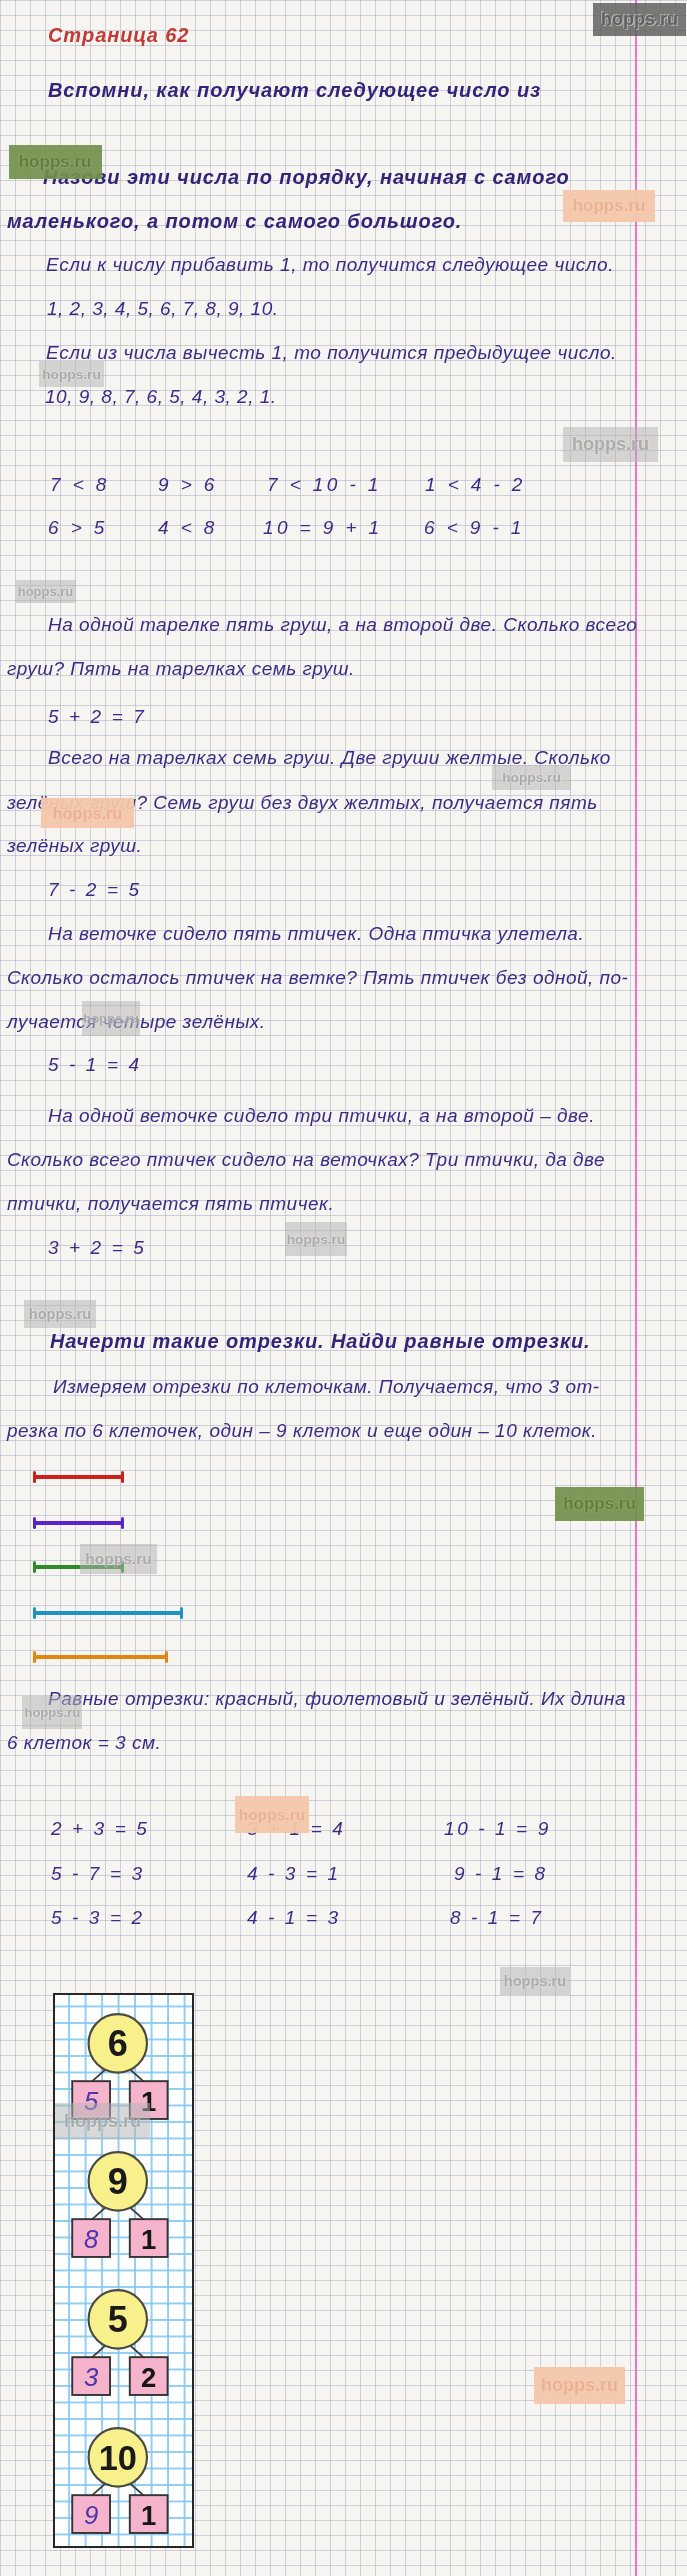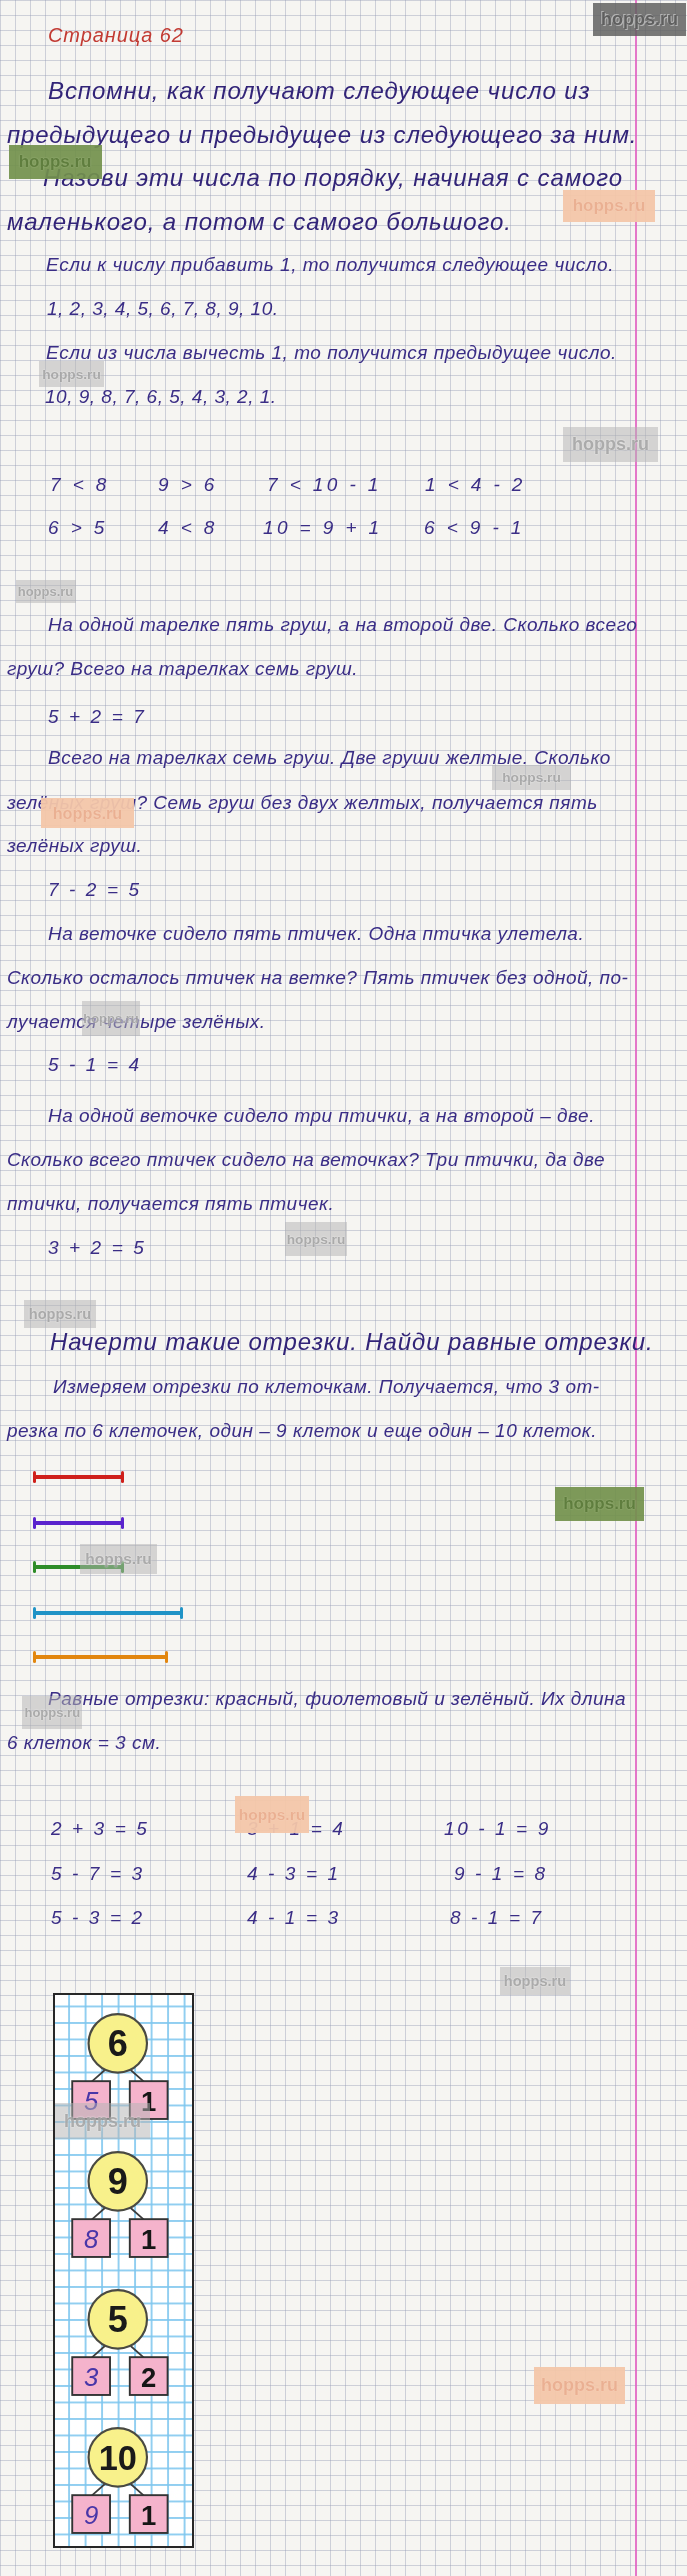--- a/index.html
+++ b/index.html
@@ -8,22 +8,22 @@
     background-color:#f6f5f2;
     background-image:
       linear-gradient(to right, rgba(148,156,182,.42) 0.9px, transparent 0.9px),
       linear-gradient(to bottom, rgba(148,156,182,.42) 0.9px, transparent 0.9px);
     background-size:15px 15px;
     font-family:"Liberation Sans",sans-serif;
   }
   .margin-line{position:absolute;left:635px;top:0;width:1.7px;height:2576px;background:#e160c2;opacity:.85;}
   .hw{position:absolute;font-family:"Liberation Sans",sans-serif;font-style:italic;
       font-size:19px;line-height:23px;color:#3a2d86;letter-spacing:0.5px;white-space:nowrap;}
-  .hw-b{font-weight:400;font-size:24px;color:#322478;letter-spacing:0.9px;}
-  .title{color:#c23a33;font-weight:400;font-size:20px;letter-spacing:0.9px;}
+  .hw-b{font-weight:700;font-size:20px;color:#322478;letter-spacing:0.9px;}
+  .title{color:#c23a33;font-weight:700;font-size:20px;letter-spacing:0.9px;}
   .eq{letter-spacing:2.6px;}
   .cmp{letter-spacing:3.4px;}
   
   .wm{position:absolute;display:flex;align-items:center;justify-content:center;
       font-weight:700;white-space:nowrap;overflow:hidden;font-style:normal;}
   .wm-gray{background:rgba(180,180,180,.52);color:rgba(125,125,125,.60);
       text-shadow:0 0 1.7px rgba(255,255,255,.85);}
   .wm-dark{background:rgba(95,95,95,.84);color:#5f5f5f;
       text-shadow:-0.9px -0.9px 0 rgba(195,195,195,.8),0.9px 0.9px 0 rgba(195,195,195,.8);}
   .wm-green{background:rgba(114,144,76,.92);color:rgba(92,122,58,.95);
@@ -49,41 +49,40 @@
 </style>
 </head>
 <body>
 
 <div class="page">
   <div class="margin-line"></div>
 
   <div class="hw title" style="left:48px;top:24px">Страница 62</div>
 
   <div class="hw hw-b" style="left:48px;top:79px">Вспомни, как получают следующее число из</div>
-  <div class="hw hw-b" style="left:6.9px;top:123px">предыдущего и предыдущее из следующего за ним.</div>
 
   <div class="hw hw-b" style="left:43px;top:166px">Назови эти числа по порядку, начиная с самого</div>
   <div class="hw hw-b" style="left:6.9px;top:210px">маленького, а потом с самого большого.</div>
 
   <div class="hw" style="left:46px;top:253px">Если к числу прибавить 1, то получится следующее число.</div>
   <div class="hw" style="left:47px;top:297px">1, 2, 3, 4, 5, 6, 7, 8, 9, 10.</div>
   <div class="hw" style="left:46px;top:341px">Если из числа вычесть 1, то получится предыдущее число.</div>
   <div class="hw" style="left:45px;top:385px">10, 9, 8, 7, 6, 5, 4, 3, 2, 1.</div>
 
   <div class="hw cmp" style="left:50px;top:473px">7 &lt; 8</div>
   <div class="hw cmp" style="left:158px;top:473px">9 &gt; 6</div>
   <div class="hw cmp" style="left:267px;top:473px">7 &lt; 10 - 1</div>
   <div class="hw cmp" style="left:425px;top:473px">1 &lt; 4 - 2</div>
   <div class="hw cmp" style="left:48px;top:516px">6 &gt; 5</div>
   <div class="hw cmp" style="left:158px;top:516px">4 &lt; 8</div>
   <div class="hw cmp" style="left:263px;top:516px">10 = 9 + 1</div>
   <div class="hw cmp" style="left:424px;top:516px">6 &lt; 9 - 1</div>
 
   <div class="hw" style="left:48px;top:613px">На одной тарелке пять груш, а на второй две. Сколько всего</div>
-  <div class="hw" style="left:6.9px;top:657px">груш? Всего на тарелках семь груш.</div>
+  <div class="hw" style="left:6.9px;top:657px">груш? Пять на тарелках семь груш.</div>
   <div class="hw eq" style="left:48px;top:705px">5 + 2 = 7</div>
 
   <div class="hw" style="left:48px;top:746px">Всего на тарелках семь груш. Две груши желтые. Сколько</div>
   <div class="hw" style="left:6.9px;top:791px">зелёных груш? Семь груш без двух желтых, получается пять</div>
   <div class="hw" style="left:6.9px;top:834px">зелёных груш.</div>
   <div class="hw eq" style="left:48px;top:878px">7 - 2 = 5</div>
 
   <div class="hw" style="left:48px;top:922px">На веточке сидело пять птичек. Одна птичка улетела.</div>
   <div class="hw" style="left:6.9px;top:966px">Сколько осталось птичек на ветке? Пять птичек без одной, по-</div>
   <div class="hw" style="left:6.9px;top:1010px">лучается четыре зелёных.</div>

